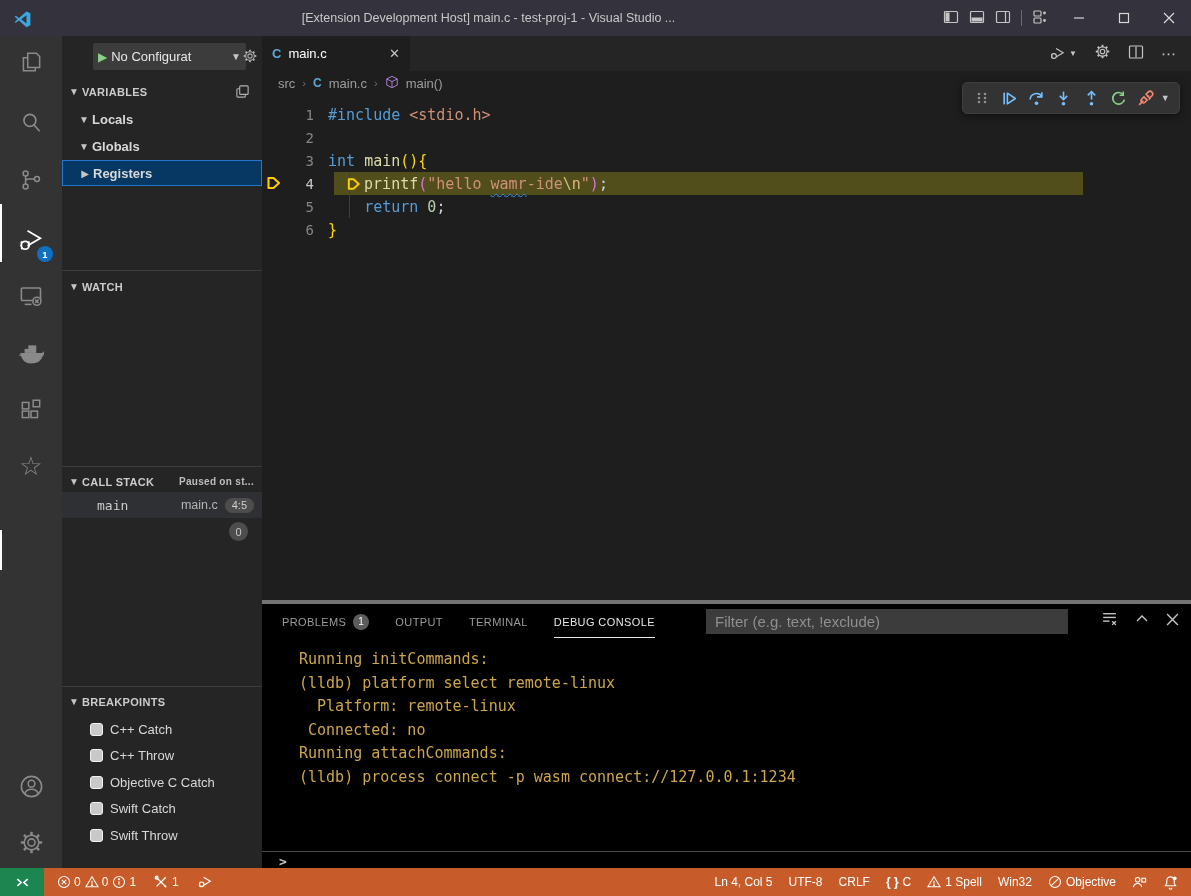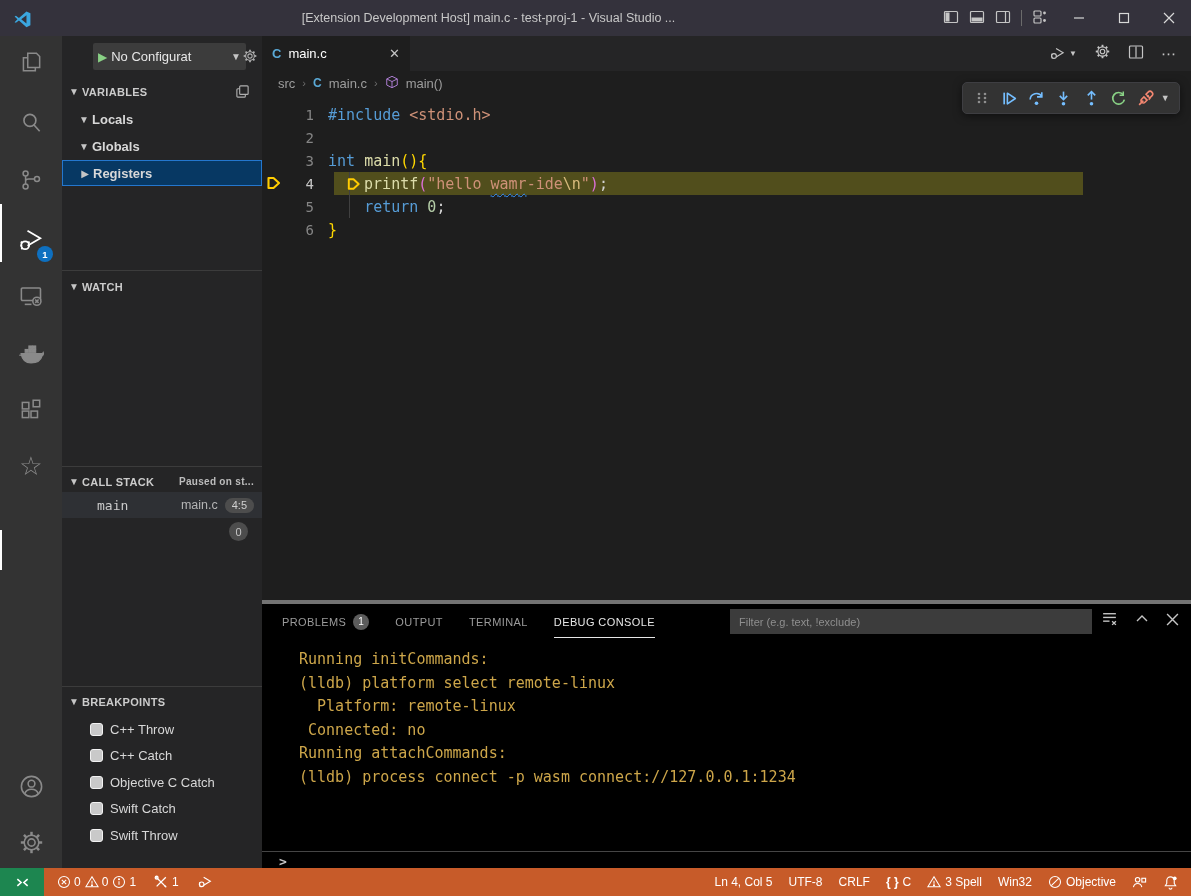--- a/index.html
+++ b/index.html
@@ -88,22 +88,22 @@
   .dbg-chev{color:#c5c5c5;font-size:9px;width:12px;}
 
   
   .panel{position:absolute;left:262px;top:600px;width:929px;height:268px;background:#000000;border-top:4px solid #737373;z-index:10;}
   .panel-tabs{height:34px;display:flex;align-items:center;padding-left:20px;gap:26px;}
   .panel-tab{font-size:11px;letter-spacing:.4px;color:#9b9b9b;display:flex;align-items:center;gap:7px;
     height:34px;border-bottom:1.5px solid transparent;padding-top:2px;}
   .panel-tab.active{color:#e7e7e7;border-bottom-color:#e7e7e7;}
   .panel-badge{min-width:16px;height:16px;border-radius:50%;background:#5c5c5c;color:#ffffff;font-size:10px;
     display:flex;align-items:center;justify-content:center;}
-  .panel-filter{position:absolute;left:468px;top:5px;width:362px;height:25px;background:#3c3c3c;border:none;
-    color:#cccccc;font-size:11px;padding:0 9px;outline:none;font-family:"Liberation Sans",sans-serif;}
+  .panel-filter{position:absolute;left:444px;top:5px;width:362px;height:25px;background:#3c3c3c;border:none;
+    color:#cccccc;font-size:15px;padding:0 9px;outline:none;font-family:"Liberation Sans",sans-serif;}
   .panel-filter::placeholder{color:#8f8f8f;}
   .panel-actions{position:absolute;right:12px;top:6px;display:flex;align-items:center;gap:17px;color:#c5c5c5;}
   .console{position:absolute;top:44px;left:37px;right:10px;font-family:"DejaVu Sans Mono",monospace;
     font-size:15px;line-height:23.5px;color:#cda64a;white-space:pre;}
   .console-input{position:absolute;left:0;right:0;top:247px;height:21px;border-top:1px solid #454545;}
   .console-prompt{position:absolute;left:17px;top:2px;color:#c8c8c8;font-size:13px;font-weight:bold;
     font-family:"DejaVu Sans Mono",monospace;}
 
   
   .statusbar{position:absolute;bottom:0;left:0;width:1191px;height:28px;background:#c75b29;color:#ffffff;
@@ -322,25 +322,25 @@
   <div class="zero-badge" style="top:486px;">0</div>
 
   <div class="sec-divider" style="top:650px;"></div>
   <div class="sec-header" style="top:654px;">
     <span class="sec-chev">▼</span>
     <span>BREAKPOINTS</span>
   </div>
   <div class="bp-list">
       <div class="bp-row">
         <span class="bp-check"></span>
-        <span>C++ Throw</span>
+        <span>C++ Catch</span>
       </div>
       <div class="bp-row">
         <span class="bp-check"></span>
-        <span>C++ Catch</span>
+        <span>C++ Throw</span>
       </div>
       <div class="bp-row">
         <span class="bp-check"></span>
         <span>Objective C Catch</span>
       </div>
       <div class="bp-row">
         <span class="bp-check"></span>
         <span>Swift Catch</span>
       </div>
       <div class="bp-row">
@@ -606,21 +606,21 @@
     <span class="sb-item">
       <span style="font-weight:bold;">{ }</span>
       <span>C</span>
     </span>
     <span class="sb-item">
       <svg width="14" height="14" viewBox="0 0 16 16" fill="none" stroke="#ffffff" stroke-width="1.2">
           <path d="M8 2 L15 13.5 H1 Z"></path>
           <line x1="8" y1="6.5" x2="8" y2="10"></line>
           <circle cx="8" cy="11.8" r="0.6" fill="#fff"></circle>
         </svg>
-      <span>3 Spell</span>
+      <span>1 Spell</span>
     </span>
     <span class="sb-item">Win32</span>
     <span class="sb-item">
       <svg width="14" height="14" viewBox="0 0 16 16" fill="none" stroke="#ffffff" stroke-width="1.2">
           <circle cx="8" cy="8" r="6.3"></circle>
           <line x1="3.8" y1="12.2" x2="12.2" y2="3.8"></line>
         </svg>
       <span>Objective</span>
     </span>
     <span class="sb-item">

